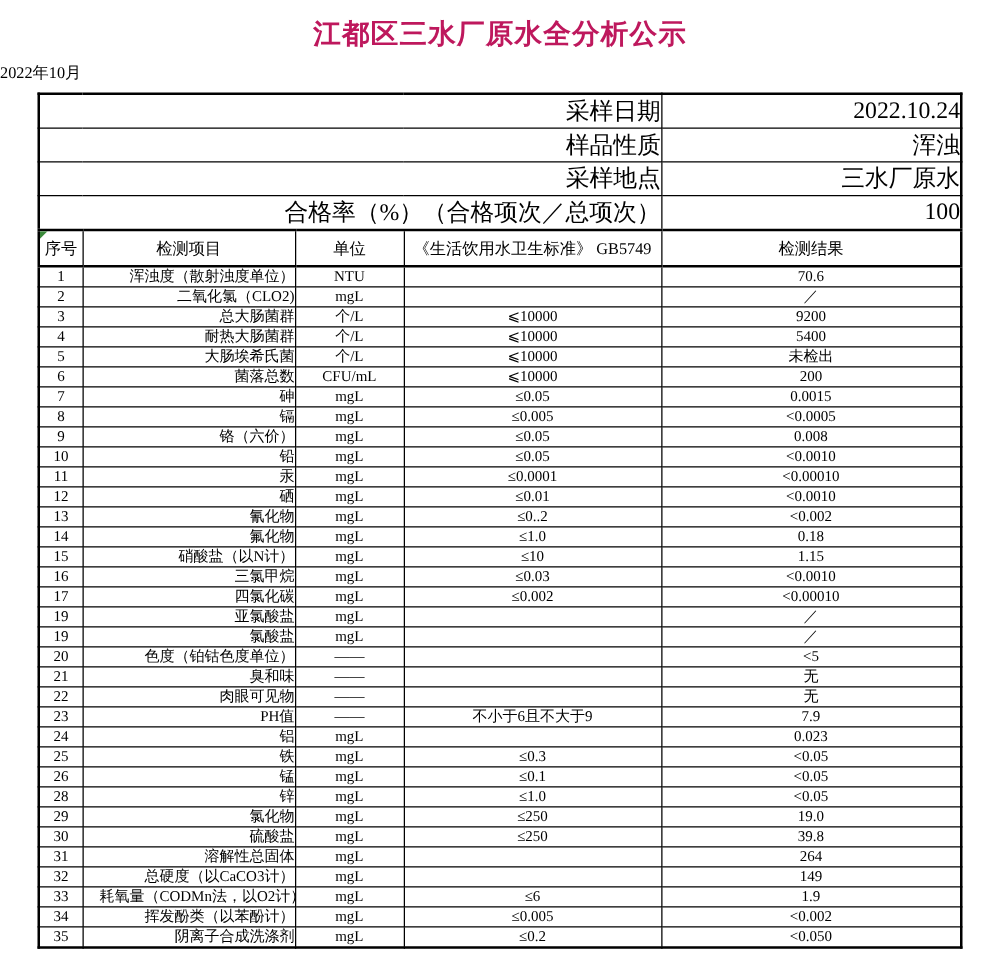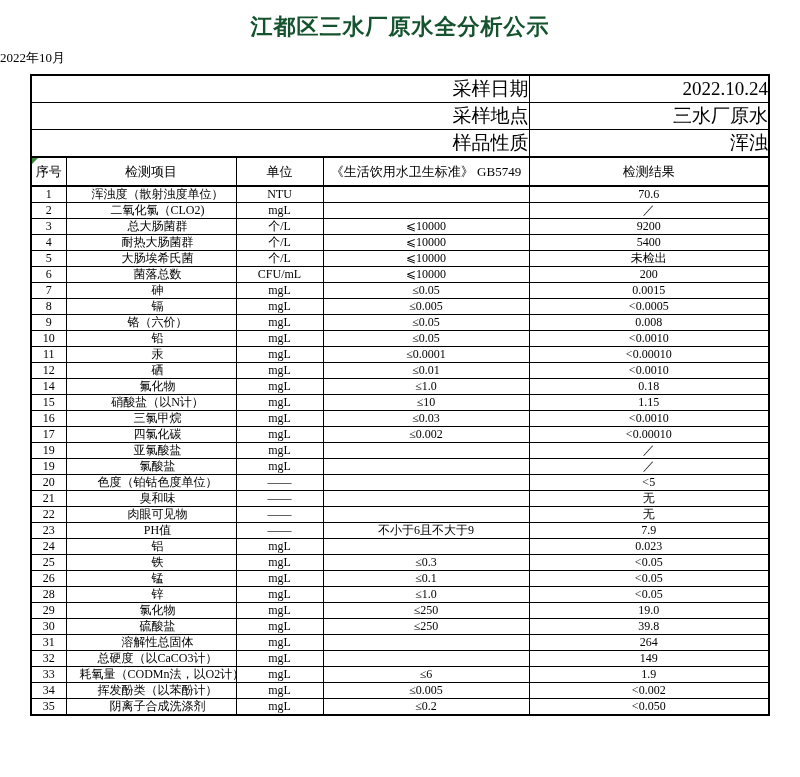--- a/index.html
+++ b/index.html
@@ -2,40 +2,40 @@
 <html><head>
 <meta charset="utf-8">
 <style>
   html,body{margin:0;padding:0;}
   body{
     width:800px;height:777px;background:#ffffff;position:relative;
     font-family:"Liberation Serif","DejaVu Serif",serif;color:#000;
   }
   .title{
     text-align:center;padding-top:12px;font-size:22px;font-weight:bold;
-    letter-spacing:1px;color:#14532d;
+    letter-spacing:1px;color:#be185d;
   }
   .subtitle{
     font-size:13px;margin-top:7px;color:#000;
   }
   table.analysis{
     border-collapse:collapse;table-layout:fixed;width:738px;
     margin:7px auto 0 auto;border:2px solid #000;
   }
   table.analysis td,table.analysis th{
     border:1px solid #000;overflow:hidden;white-space:nowrap;
     padding:0;font-weight:normal;
   }
   tr.info-row td{height:25px;font-size:19px;text-align:right;}
   tr.header-row th{
     height:27px;font-size:13px;text-align:center;position:relative;
     border-top-width:2px;border-bottom-width:2px;margin-left:36px;
   }
   tr.data-row td{height:15px;line-height:15px;font-size:12px;text-align:center;}
-  tr.data-row td.col-item{text-align:center;padding-left:13px;}
+  tr.data-row td.col-item{text-align:right;padding-left:13px;}
   .corner-triangle{
     position:absolute;top:0;left:0;width:0;height:0;display:block;
     border-top:6px solid #3a8a3a;border-right:6px solid transparent;
   }
 </style>
 </head>
 <body>
 
 <div class="title">江都区三水厂原水全分析公示</div>
 <div class="subtitle">2022年10月</div>
@@ -47,26 +47,30 @@
       <col style="width:87px">
     <col style="width:206px">
       <col style="width:240px">
   </colgroup>
   <tbody>
       <tr class="info-row">
         <td class="info-label" colspan="4">采样日期</td>
         <td class="info-value">2022.10.24</td>
       </tr>
       <tr class="info-row">
+        <td class="info-label" colspan="4">样品性质</td>
+        <td class="info-value">浑浊</td>
+      </tr>
+      <tr class="info-row">
         <td class="info-label" colspan="4">采样地点</td>
         <td class="info-value">三水厂原水</td>
       </tr>
       <tr class="info-row">
-        <td class="info-label" colspan="4">样品性质</td>
-        <td class="info-value">浑浊</td>
+        <td class="info-label" colspan="4">合格率（%）（合格项次／总项次）</td>
+        <td class="info-value">100</td>
       </tr>
       <tr class="header-row">
         <th>序号<span class="corner-triangle"></span></th>
         <th>检测项目</th>
         <th>单位</th>
         <th>《生活饮用水卫生标准》 GB5749</th>
         <th>检测结果</th>
       </tr>
       <tr class="data-row">
         <td class="col-no">1</td>
@@ -146,20 +150,27 @@
         <td class="col-result">&lt;0.00010</td>
       </tr>
       <tr class="data-row">
         <td class="col-no">12</td>
         <td class="col-item">硒</td>
         <td class="col-unit">mgL</td>
         <td class="col-std">≤0.01</td>
         <td class="col-result">&lt;0.0010</td>
       </tr>
       <tr class="data-row">
+        <td class="col-no">13</td>
+        <td class="col-item">氰化物</td>
+        <td class="col-unit">mgL</td>
+        <td class="col-std">≤0..2</td>
+        <td class="col-result">&lt;0.002</td>
+      </tr>
+      <tr class="data-row">
         <td class="col-no">14</td>
         <td class="col-item">氟化物</td>
         <td class="col-unit">mgL</td>
         <td class="col-std">≤1.0</td>
         <td class="col-result">0.18</td>
       </tr>
       <tr class="data-row">
         <td class="col-no">15</td>
         <td class="col-item">硝酸盐（以N计）</td>
         <td class="col-unit">mgL</td>

